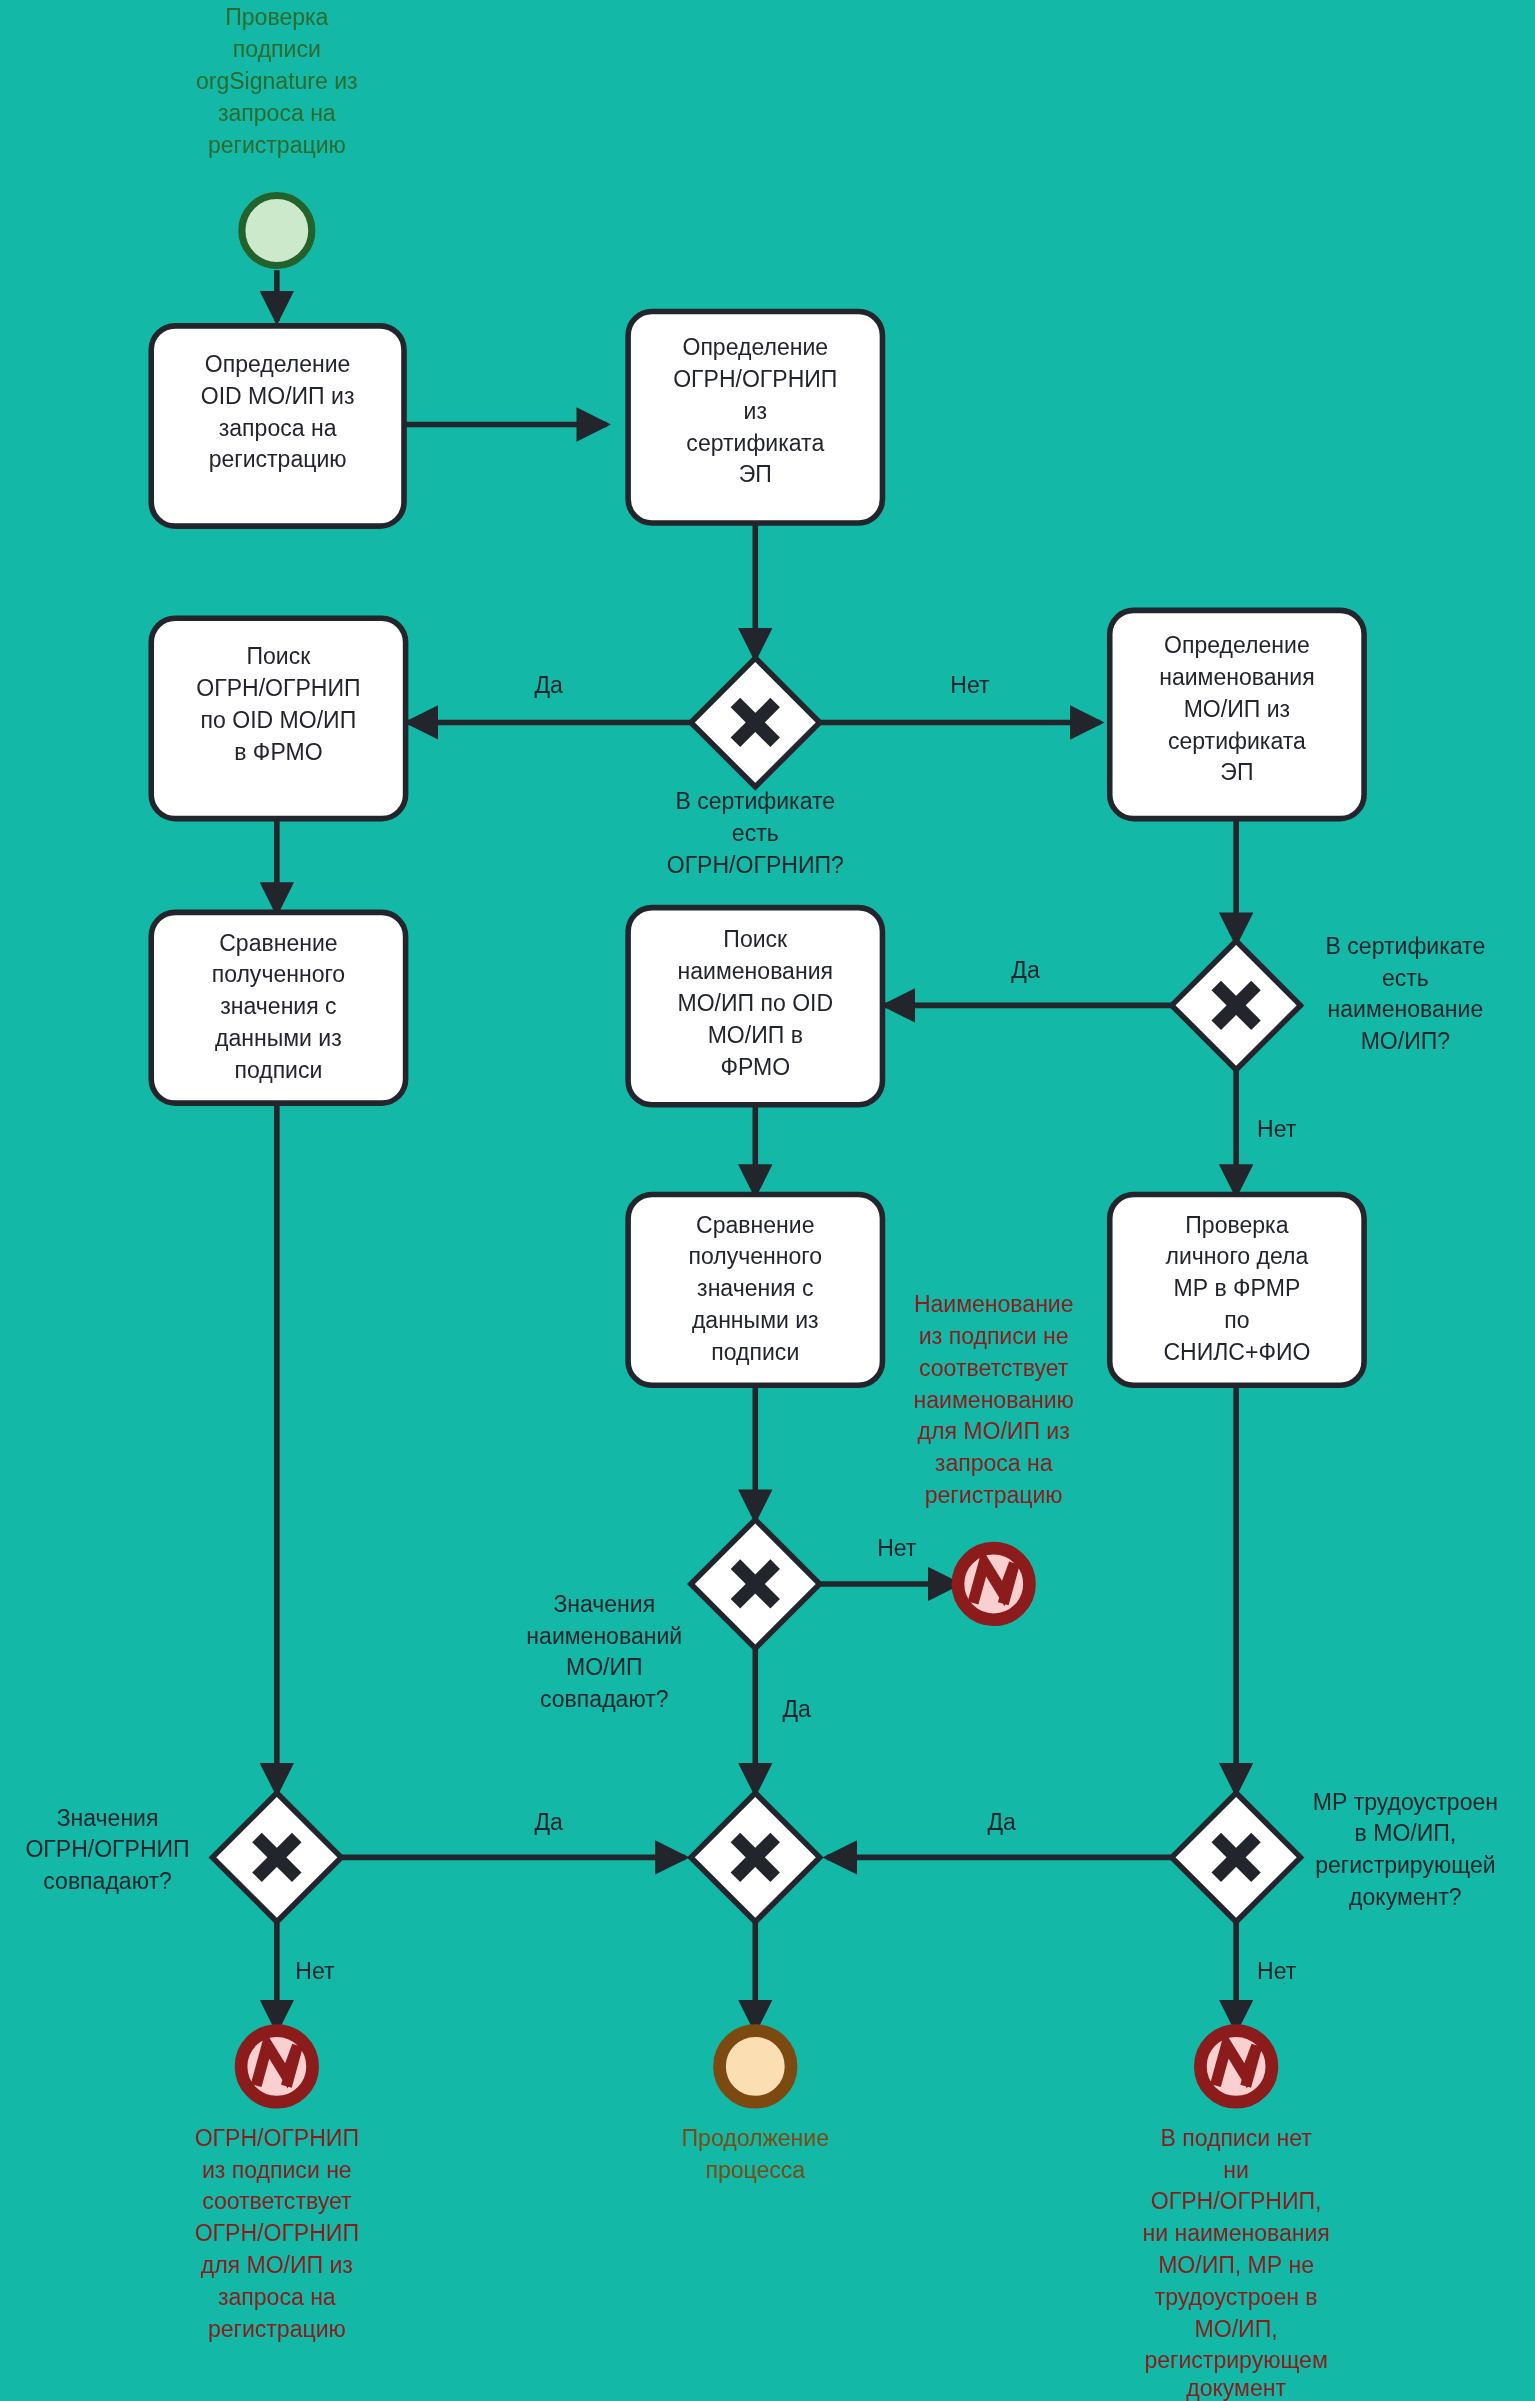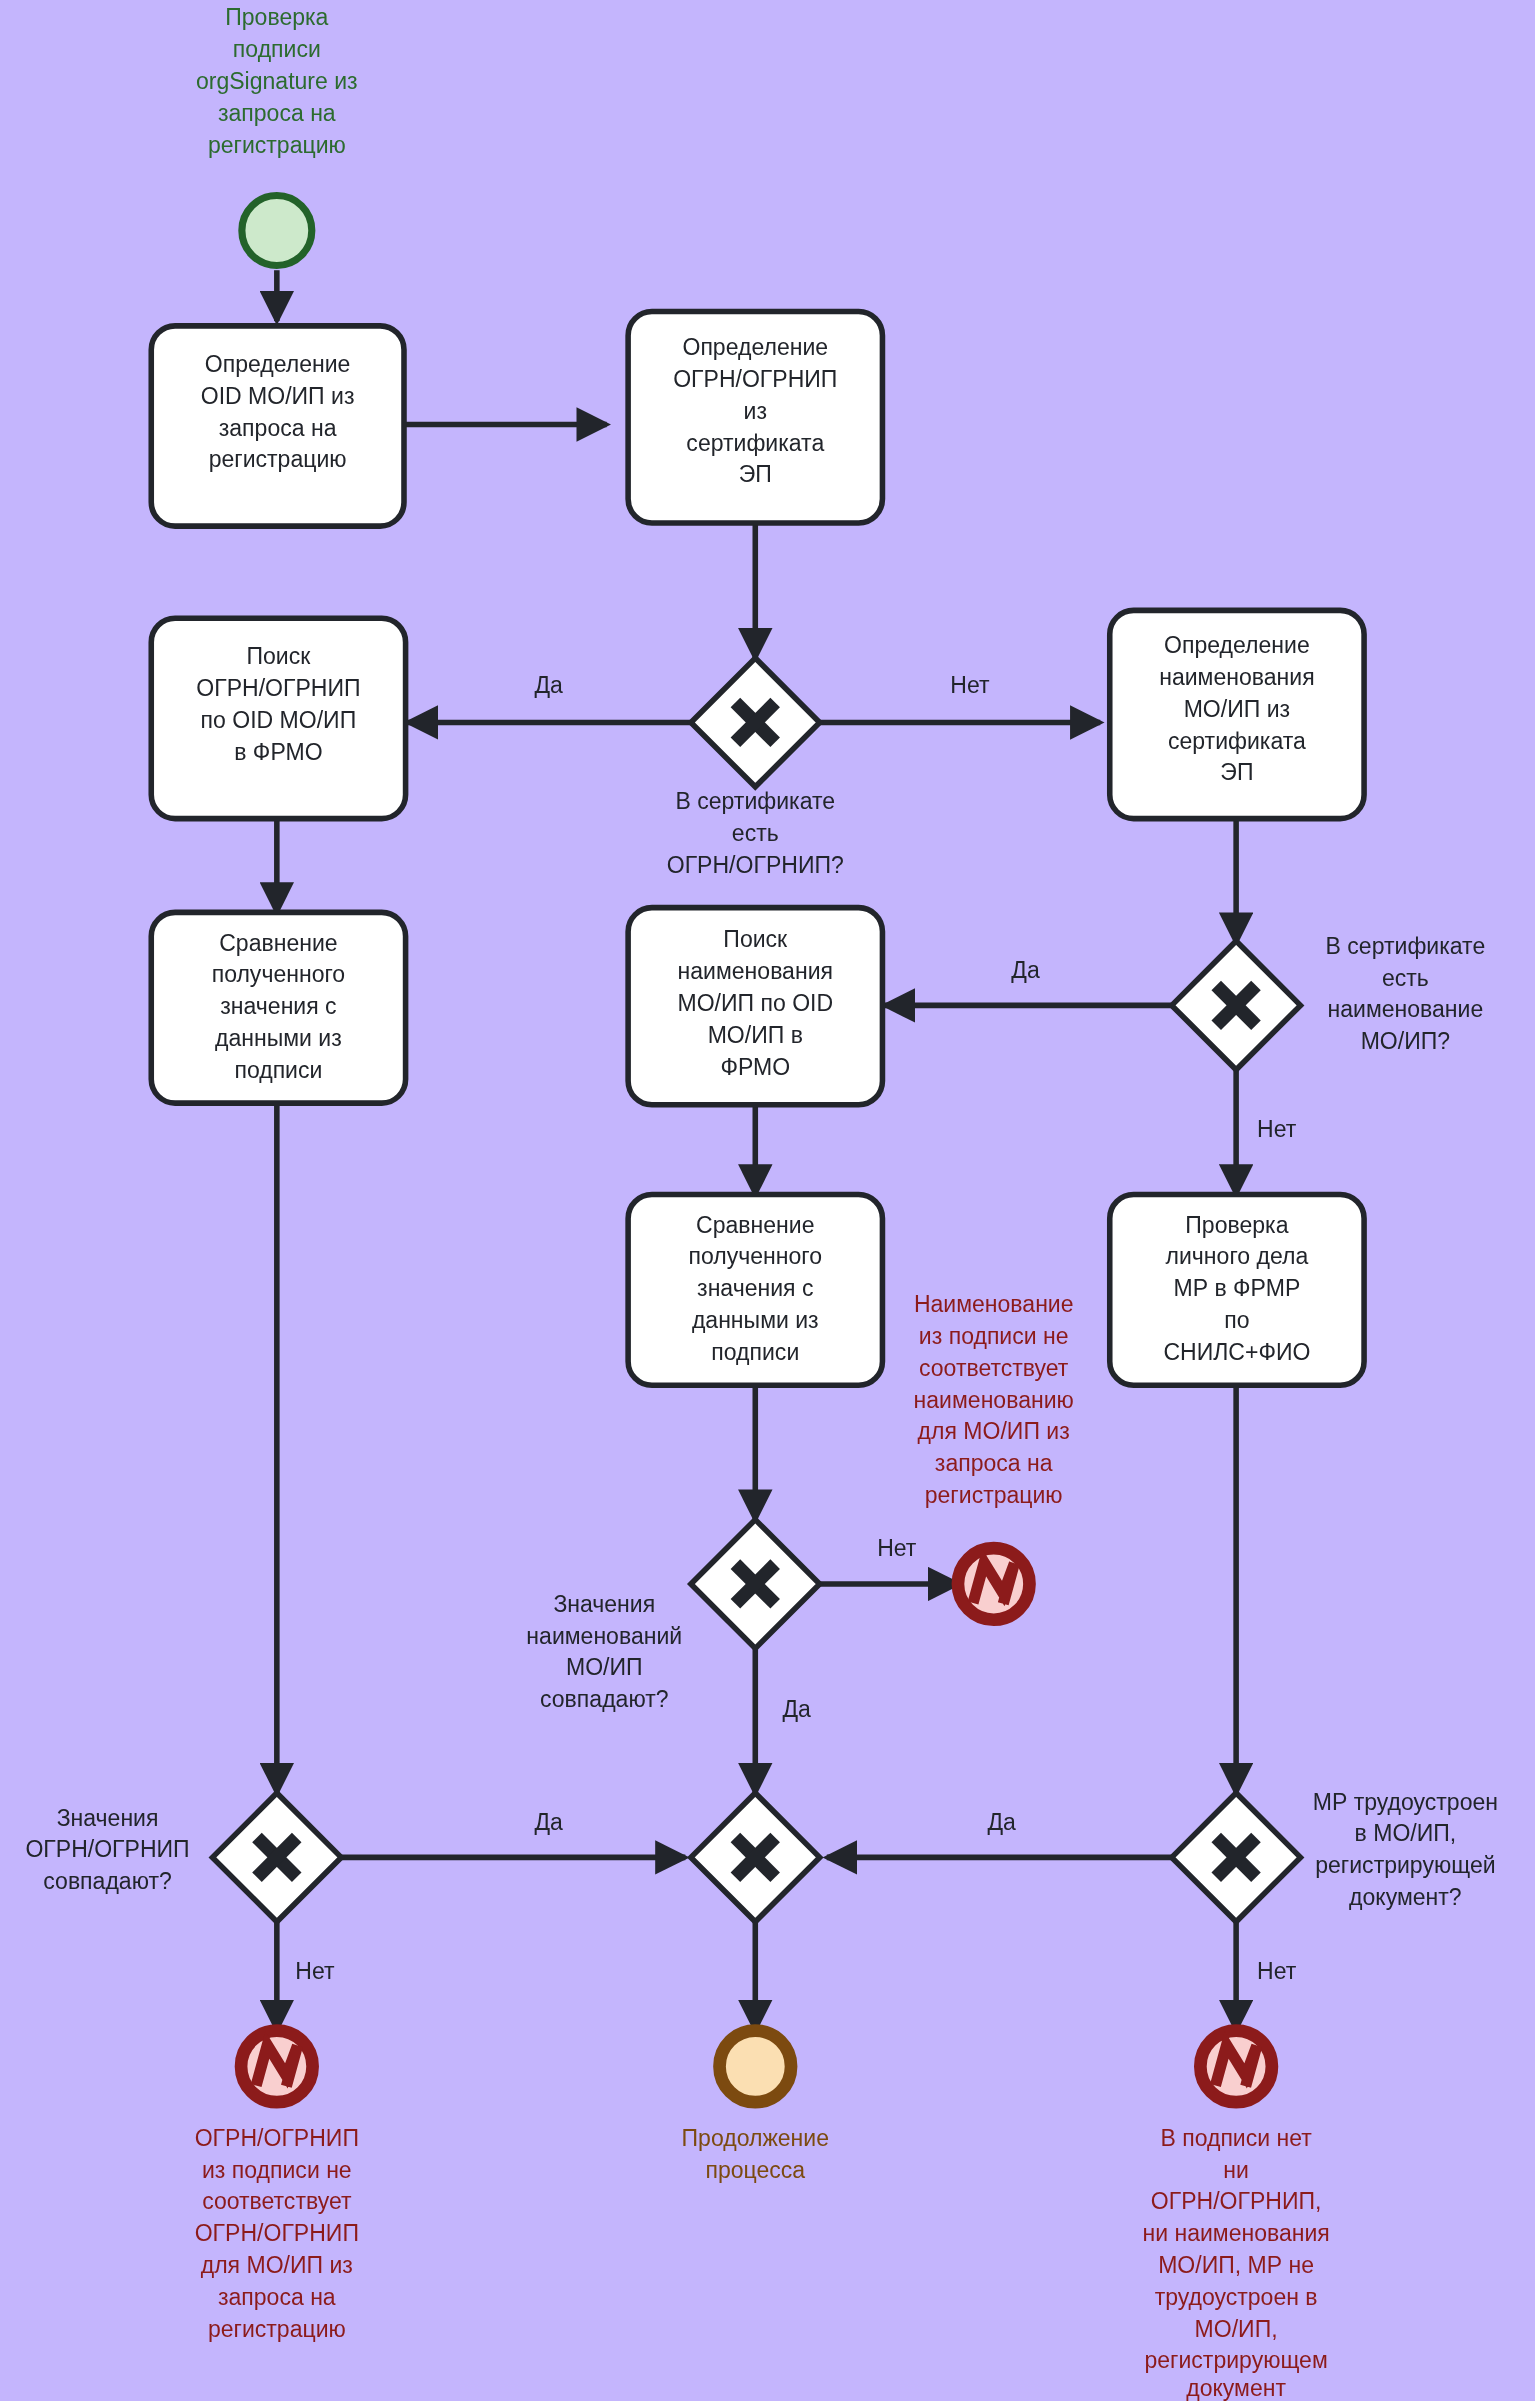--- a/index.html
+++ b/index.html
@@ -1,21 +1,21 @@
 <!DOCTYPE html>
 <html style="font-size:12.7px"><head>
 <meta charset="utf-8">
 <title>BPMN flowchart</title>
 <style>
   html,body{margin:0;padding:0;background:#ffffff;}
   body{
     font-family:"Liberation Sans","DejaVu Sans",sans-serif;
     width:1536px;height:2401px;overflow:hidden;
   }
-  #stage{position:relative;width:1536px;height:2401px;background:#c4b5fd;}
+  #stage{position:relative;width:1536px;height:2401px;background:#14b8a6;}
   svg#flow{position:absolute;inset:0;width:1536px;height:2401px;}
 
   
   .task-rect{fill:#ffffff;stroke:#22252b;stroke-width:7;}
   .gw-diamond{fill:#ffffff;stroke:#22252b;stroke-width:7;stroke-linejoin:miter;}
   .gw-x{stroke:#22252b;stroke-width:17;stroke-linecap:butt;}
   .start-circle{fill:#cde9cb;stroke:#23622a;stroke-width:9;}
   .err-circle{fill:#f9cfcf;stroke:#8c1b1b;stroke-width:16;}
   .err-bolt{fill:none;stroke:#8c1b1b;stroke-width:14;stroke-linejoin:miter;stroke-linecap:butt;}
   .end-circle{fill:#fbdfb2;stroke:#7c4a10;stroke-width:16;}

